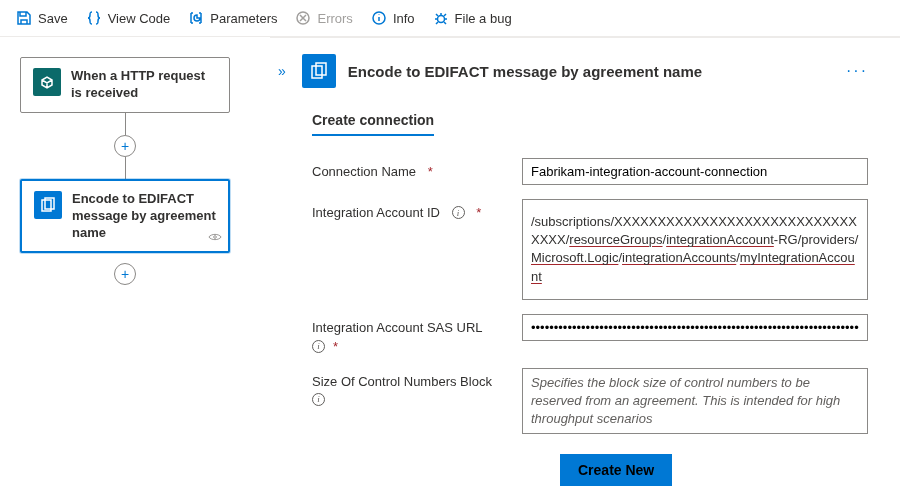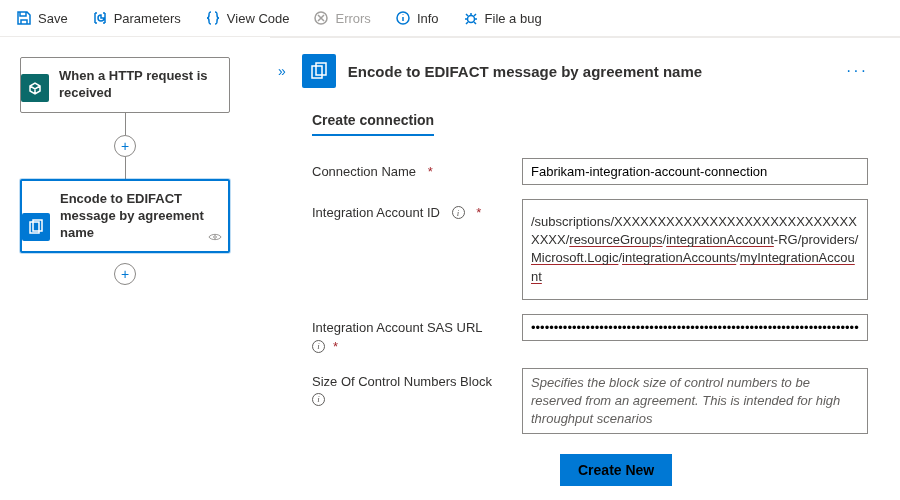--- a/index.html
+++ b/index.html
@@ -1,28 +1,28 @@
 <!DOCTYPE html>
 <html><head>
 <meta charset="utf-8">
 <style>
   * { box-sizing: border-box; margin: 0; padding: 0; font-family: "Segoe UI", Arial, sans-serif; }
   body { width: 900px; height: 500px; background: #fff; overflow: hidden; font-size: 13px; color: #323130; }
   
-  .toolbar { display: flex; align-items: center; gap: 8px; padding: 6px 8px; border-bottom: 1px solid #edebe9; }
+  .toolbar { display: flex; align-items: center; gap: 2px; padding: 6px 8px; border-bottom: 1px solid #edebe9; }
   .toolbar-btn { display: flex; align-items: center; gap: 6px; padding: 4px 8px; cursor: pointer; color: #323130; }
   .toolbar-btn .ic { width: 16px; height: 16px; display: flex; align-items: center; justify-content: center; }
   .toolbar-btn.disabled { color: #a19f9d; }
   .toolbar-btn .ic svg { width: 16px; height: 16px; }
   .stroke-blue { stroke: #0078d4; fill: none; stroke-width: 1.5; }
   .stroke-gray { stroke: #a19f9d; fill: none; stroke-width: 1.5; }
   
   .main { display: flex; height: calc(500px - 38px); }
   .canvas { width: 270px; padding: 20px 12px 12px 20px; background: #fff; position: relative; }
-  .node { background: #fff; border: 1px solid #8a8886; border-radius: 2px; padding: 10px 0; display: flex; align-items: flex-end; gap: 10px; width: 210px; }
+  .node { background: #fff; border: 1px solid #8a8886; border-radius: 2px; padding: 10px 12px; display: flex; align-items: flex-start; gap: 10px; width: 210px; }
   .node.selected { border: 2px solid #0078d4; box-shadow: 0 0 0 1px rgba(0,120,212,.25); }
   .node-icon { width: 28px; height: 28px; background: #0b6a6a; border-radius: 2px; flex-shrink: 0; display: flex; align-items: center; justify-content: center; }
   .node-icon.blue { background: #0078d4; }
   .node-icon svg { width: 16px; height: 16px; stroke: #fff; fill: none; stroke-width: 1.5; }
   .node-title { font-weight: 600; font-size: 13px; line-height: 1.3; }
   .connector-wrap { display: flex; flex-direction: column; align-items: center; width: 210px; }
   .connector { width: 1px; height: 22px; background: #8a8886; }
   .plus { width: 22px; height: 22px; border-radius: 50%; border: 1px solid #8a8886; background: #fff; display: flex; align-items: center; justify-content: center; color: #0078d4; font-size: 14px; cursor: pointer; line-height: 1; }
   .peek { position: absolute; right: 6px; bottom: 6px; }
   .peek svg { width: 14px; height: 10px; stroke: #8a8886; fill: none; }
@@ -58,32 +58,32 @@
     <span class="ic">
         <svg viewBox="0 0 16 16">
           <path class="stroke-blue" d="M2 2h9l3 3v9H2z M4 2v4h6V2 M5 14v-4h6v4"></path>
         </svg>
       </span>
     <span>Save</span>
   </div>
   <div class="toolbar-btn">
     <span class="ic">
         <svg viewBox="0 0 16 16">
+          <path class="stroke-blue" d="M6 2c-2 0-2 1-2 3s-1 3-2 3c1 0 2 1 2 3s0 3 2 3 M10 2c2 0 2 1 2 3s1 3 2 3c-1 0-2 1-2 3s0 3-2 3"></path>
+        </svg>
+      </span>
+    <span>View Code</span>
+  </div>
+  <div class="toolbar-btn">
+    <span class="ic">
+        <svg viewBox="0 0 16 16">
           <path class="stroke-blue" d="M3 3v10M3 3h2M3 13h2 M9 5a3 3 0 1 0 3 3h-3z M13 3v10M13 3h-2M13 13h-2"></path>
         </svg>
       </span>
     <span>Parameters</span>
-  </div>
-  <div class="toolbar-btn">
-    <span class="ic">
-        <svg viewBox="0 0 16 16">
-          <path class="stroke-blue" d="M6 2c-2 0-2 1-2 3s-1 3-2 3c1 0 2 1 2 3s0 3 2 3 M10 2c2 0 2 1 2 3s1 3 2 3c-1 0-2 1-2 3s0 3-2 3"></path>
-        </svg>
-      </span>
-    <span>View Code</span>
   </div>
   <div class="toolbar-btn disabled">
     <span class="ic">
         <svg viewBox="0 0 16 16">
           <circle class="stroke-gray" cx="8" cy="8" r="6"></circle>
           <path class="stroke-gray" d="M5 5l6 6M11 5l-6 6"></path>
         </svg>
       </span>
     <span>Errors</span>
   </div>

